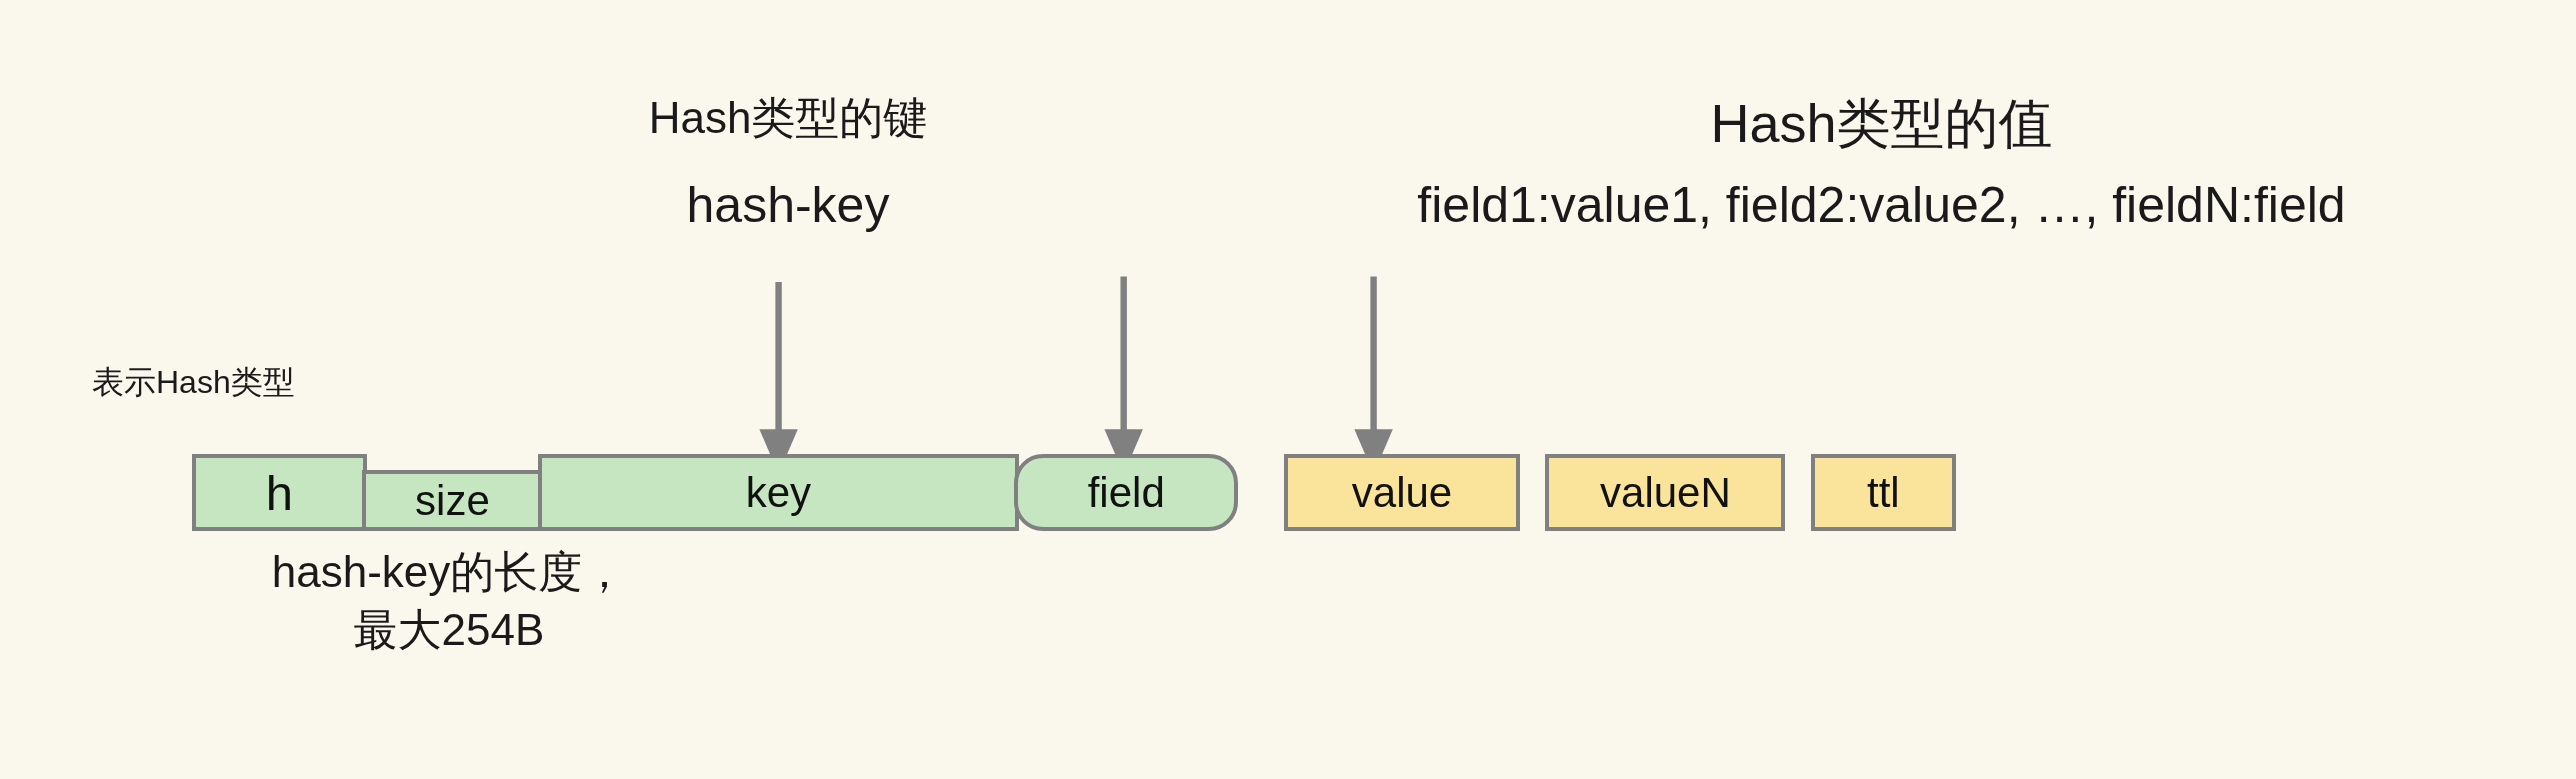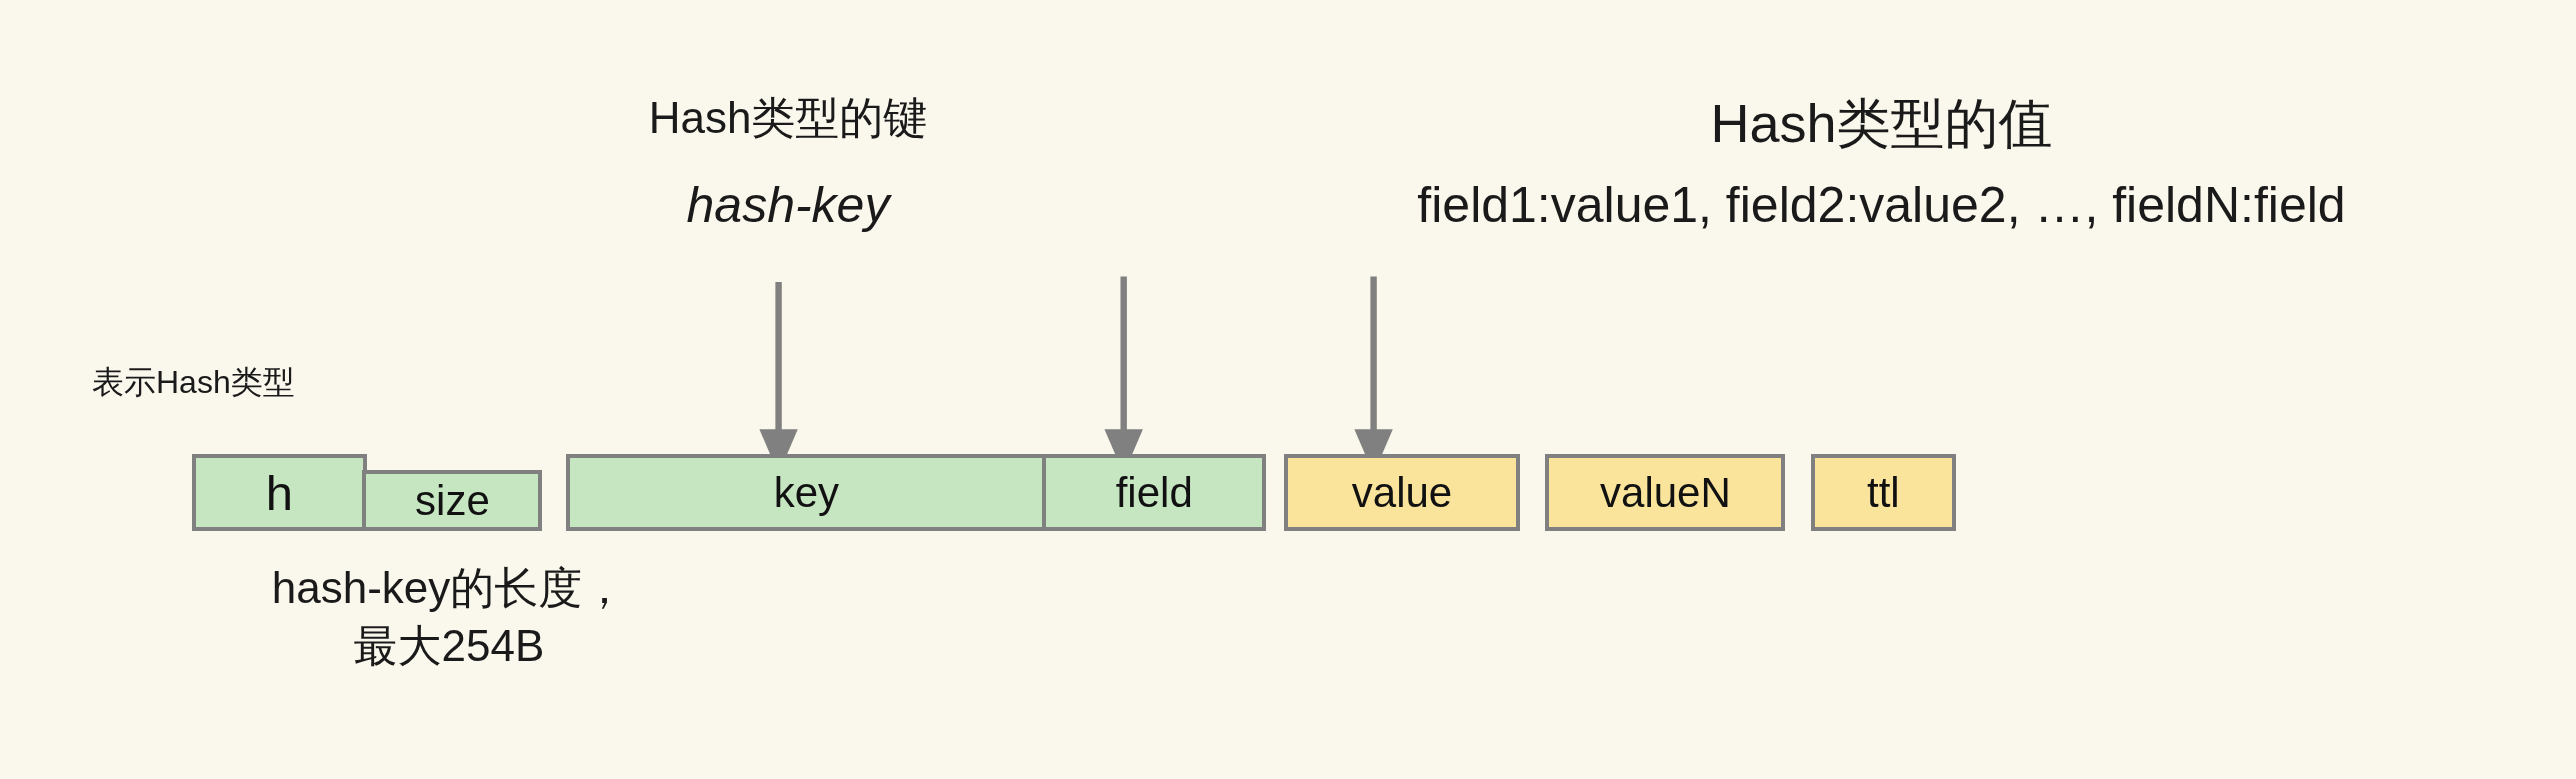--- a/index.html
+++ b/index.html
@@ -35,21 +35,20 @@
     font-size: 44px;
     text-align: center;
     width: 440px;
   }
   .cap-key-sub {
     left: 568px;
     top: 176px;
     font-size: 50px;
     text-align: center;
     width: 440px;
-    font-style: italic;
   }
   .cap-val-title {
     left: 1300px;
     top: 92px;
     font-size: 54px;
     text-align: center;
     width: 1163px;
   }
   .cap-val-sub {
     left: 1300px;
@@ -59,21 +58,21 @@
     width: 1163px;
   }
   .cap-type {
     left: 92px;
     top: 364px;
     font-size: 32px;
   }
   .cap-note {
     position: absolute;
     left: 211px;
-    top: 559px;
+    top: 543px;
     width: 476px;
     font-size: 44px;
     text-align: center;
     line-height: 1.32;
     white-space: nowrap;
     color: #1a1a1a;
   }
   .cap-note div { white-space: nowrap; }
 
   
@@ -108,22 +107,22 @@
   .cell:last-child { margin-right: 0; }
 
   .row-green { left: 192px; }
   .row-green .cell { background: #c6e6c2; }
 
   .row-yellow { left: 1284px; gap: 30px; }
   .row-yellow .cell { background: #fae39a; }
 
   .cell.w-h       { width: 175px; }
   .cell.w-size    { width: 180px; margin-top: 16px; }
-  .cell.w-key     { width: 481px; margin-left: 28px; }
-  .cell.w-field   { width: 224px; }
+  .cell.w-key     { width: 481px; }
+  .cell.w-field   { width: 224px; border-radius: 29px; }
   .cell.w-value   { width: 236px; }
   .cell.w-version { width: 240px; }
   .cell.w-ttl     { width: 145px; }
 
   .cell.big-h { font-size: 49px; }
 </style>
 </head>
 <body>
 
 <div class="canvas">

